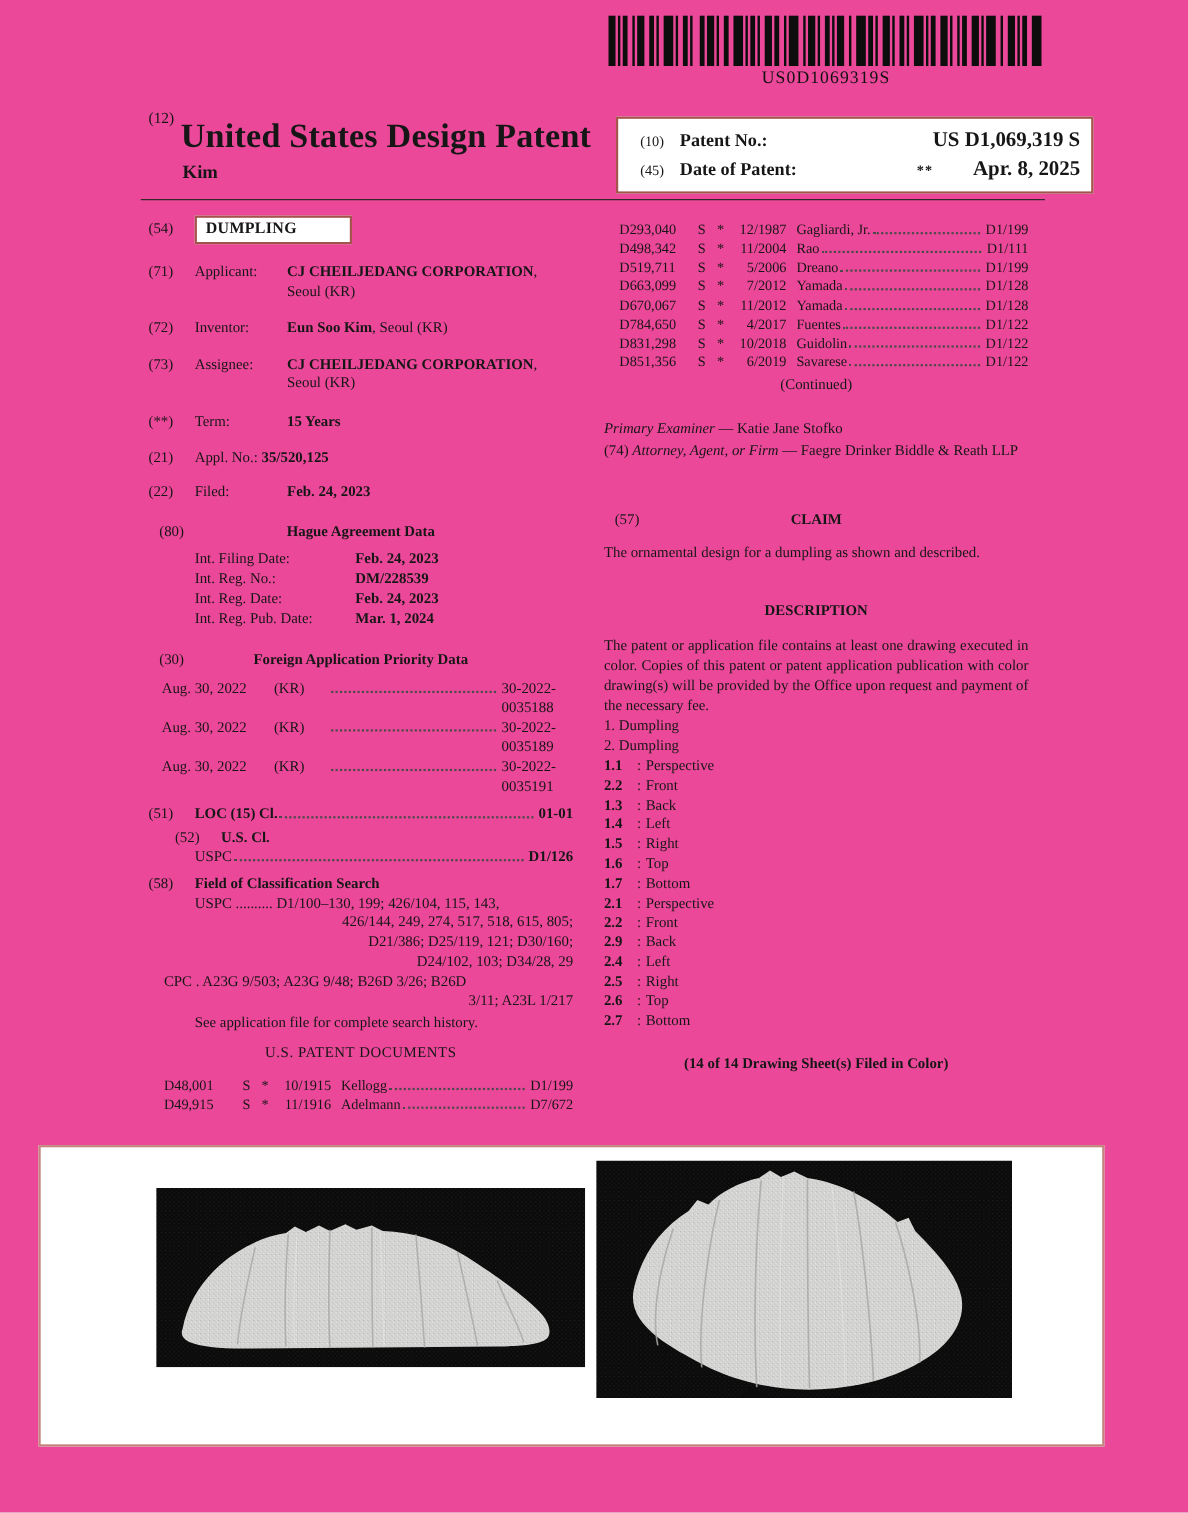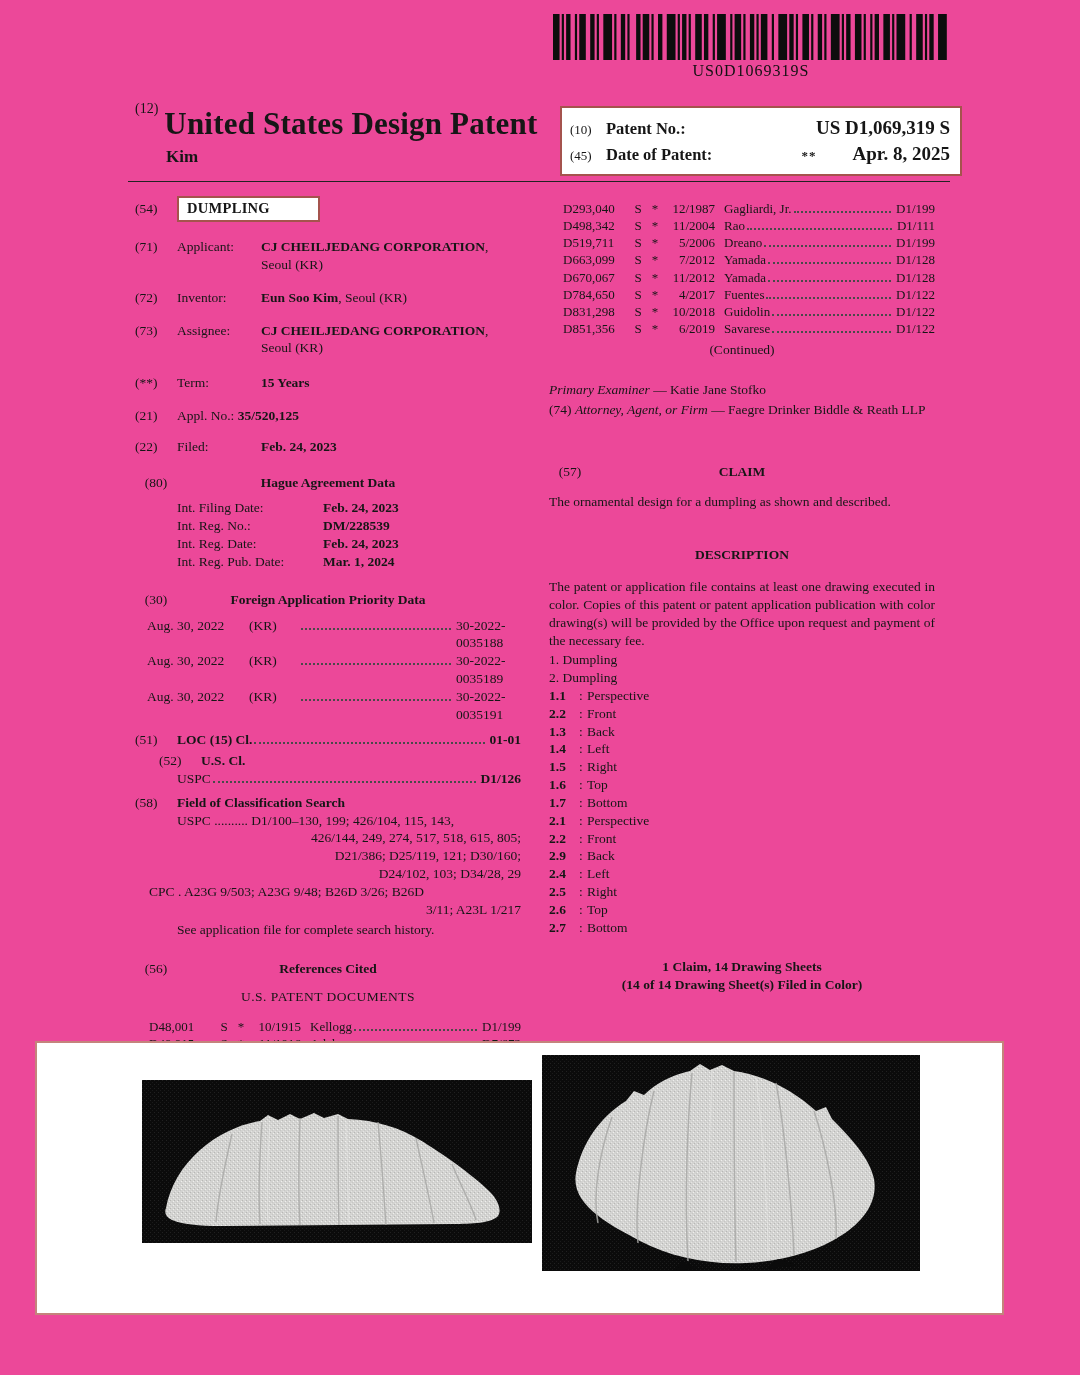--- a/index.html
+++ b/index.html
@@ -17,22 +17,22 @@
   .barcode-text { font-size:16px; letter-spacing:1px; margin-top:0px; color:#111; }
 
   
   .header-left { position:absolute; left:135px; top:104px; width:430px; }
   .hl-top { display:flex; align-items:flex-start; gap:6px; }
   .code12 { font-size:14px; position:relative; top:-4px; }
   .main-title { font-size:31px; font-weight:bold; letter-spacing:0.2px; white-space:nowrap; }
   .surname { font-size:17px; font-weight:bold; margin-left:31px; margin-top:1px; }
 
   .patent-box {
-    position:absolute; left:560px; top:106px; width:402px;
-    border:2px solid #a5534d; padding:6px 10px 7px 8px; background:#fff;
+    position:absolute; left:560px; top:106px; width:434px;
+    border:2px solid #a5534d; padding:6px 10px 7px 20px; background:#fff;
   }
   .pb-row { display:flex; align-items:baseline; margin:1px 0; }
   .pb-code { font-size:13px; width:32px; flex:0 0 auto; }
   .pb-label { font-size:16.5px; font-weight:bold; margin-left:4px; }
   .pb-stars { font-size:13px; font-weight:bold; margin-left:auto; margin-right:36px; letter-spacing:1px; }
   .pb-value { font-size:19px; font-weight:bold; margin-left:auto; white-space:nowrap; }
   .pb-row.date .pb-value { margin-left:0; }
 
   .head-rule { position:absolute; left:128px; top:181px; width:822px; border-top:1.5px solid #222; }
 
@@ -314,24 +314,20 @@
         <div>426/144, 249, 274, 517, 518, 615, 805;</div>
         <div>D21/386; D25/119, 121; D30/160;</div>
         <div>D24/102, 103; D34/28, 29</div>
       </div>
       <div class="fcs-lines" style="margin-left:14px;">
         <div class="first">CPC . A23G 9/503; A23G 9/48; B26D 3/26; B26D</div>
         <div>3/11; A23L 1/217</div>
       </div>
       <div class="fcs-note">See application file for complete search history.</div>
 
-      <div class="sec-head" style="margin-top:22px;">
-        <span class="fcode">(56)</span>
-        <span>References Cited</span>
-      </div>
       <div class="refs-sub">U.S. PATENT DOCUMENTS</div>
       <div>
         <div class="ref-row">
             <span class="ref-no">D48,001</span>
             <span class="ref-kind">S</span>
             <span class="ref-star">*</span>
             <span class="ref-date">10/1915</span>
             <span class="ref-name">Kellogg</span>
             <span class="leader"></span>
             <span class="ref-cls">D1/199</span>
@@ -509,21 +505,20 @@
             <span>Top</span>
           </div>
         <div class="view-row">
             <span class="view-num">2.7</span>
             <span class="view-sep">:</span>
             <span>Bottom</span>
           </div>
       </div>
 
       <div class="claim-summary">
-        <div>1 Claim, 14 Drawing Sheets</div>
         <div>(14 of 14 Drawing Sheet(s) Filed in Color)</div>
       </div>
     </div>
   </div>
 
   <div class="figure-box">
     <div class="fig-left">
       <svg viewBox="0 0 390 163" preserveAspectRatio="none">
         <defs>
           <pattern id="bdith" width="4" height="4" patternUnits="userSpaceOnUse">

